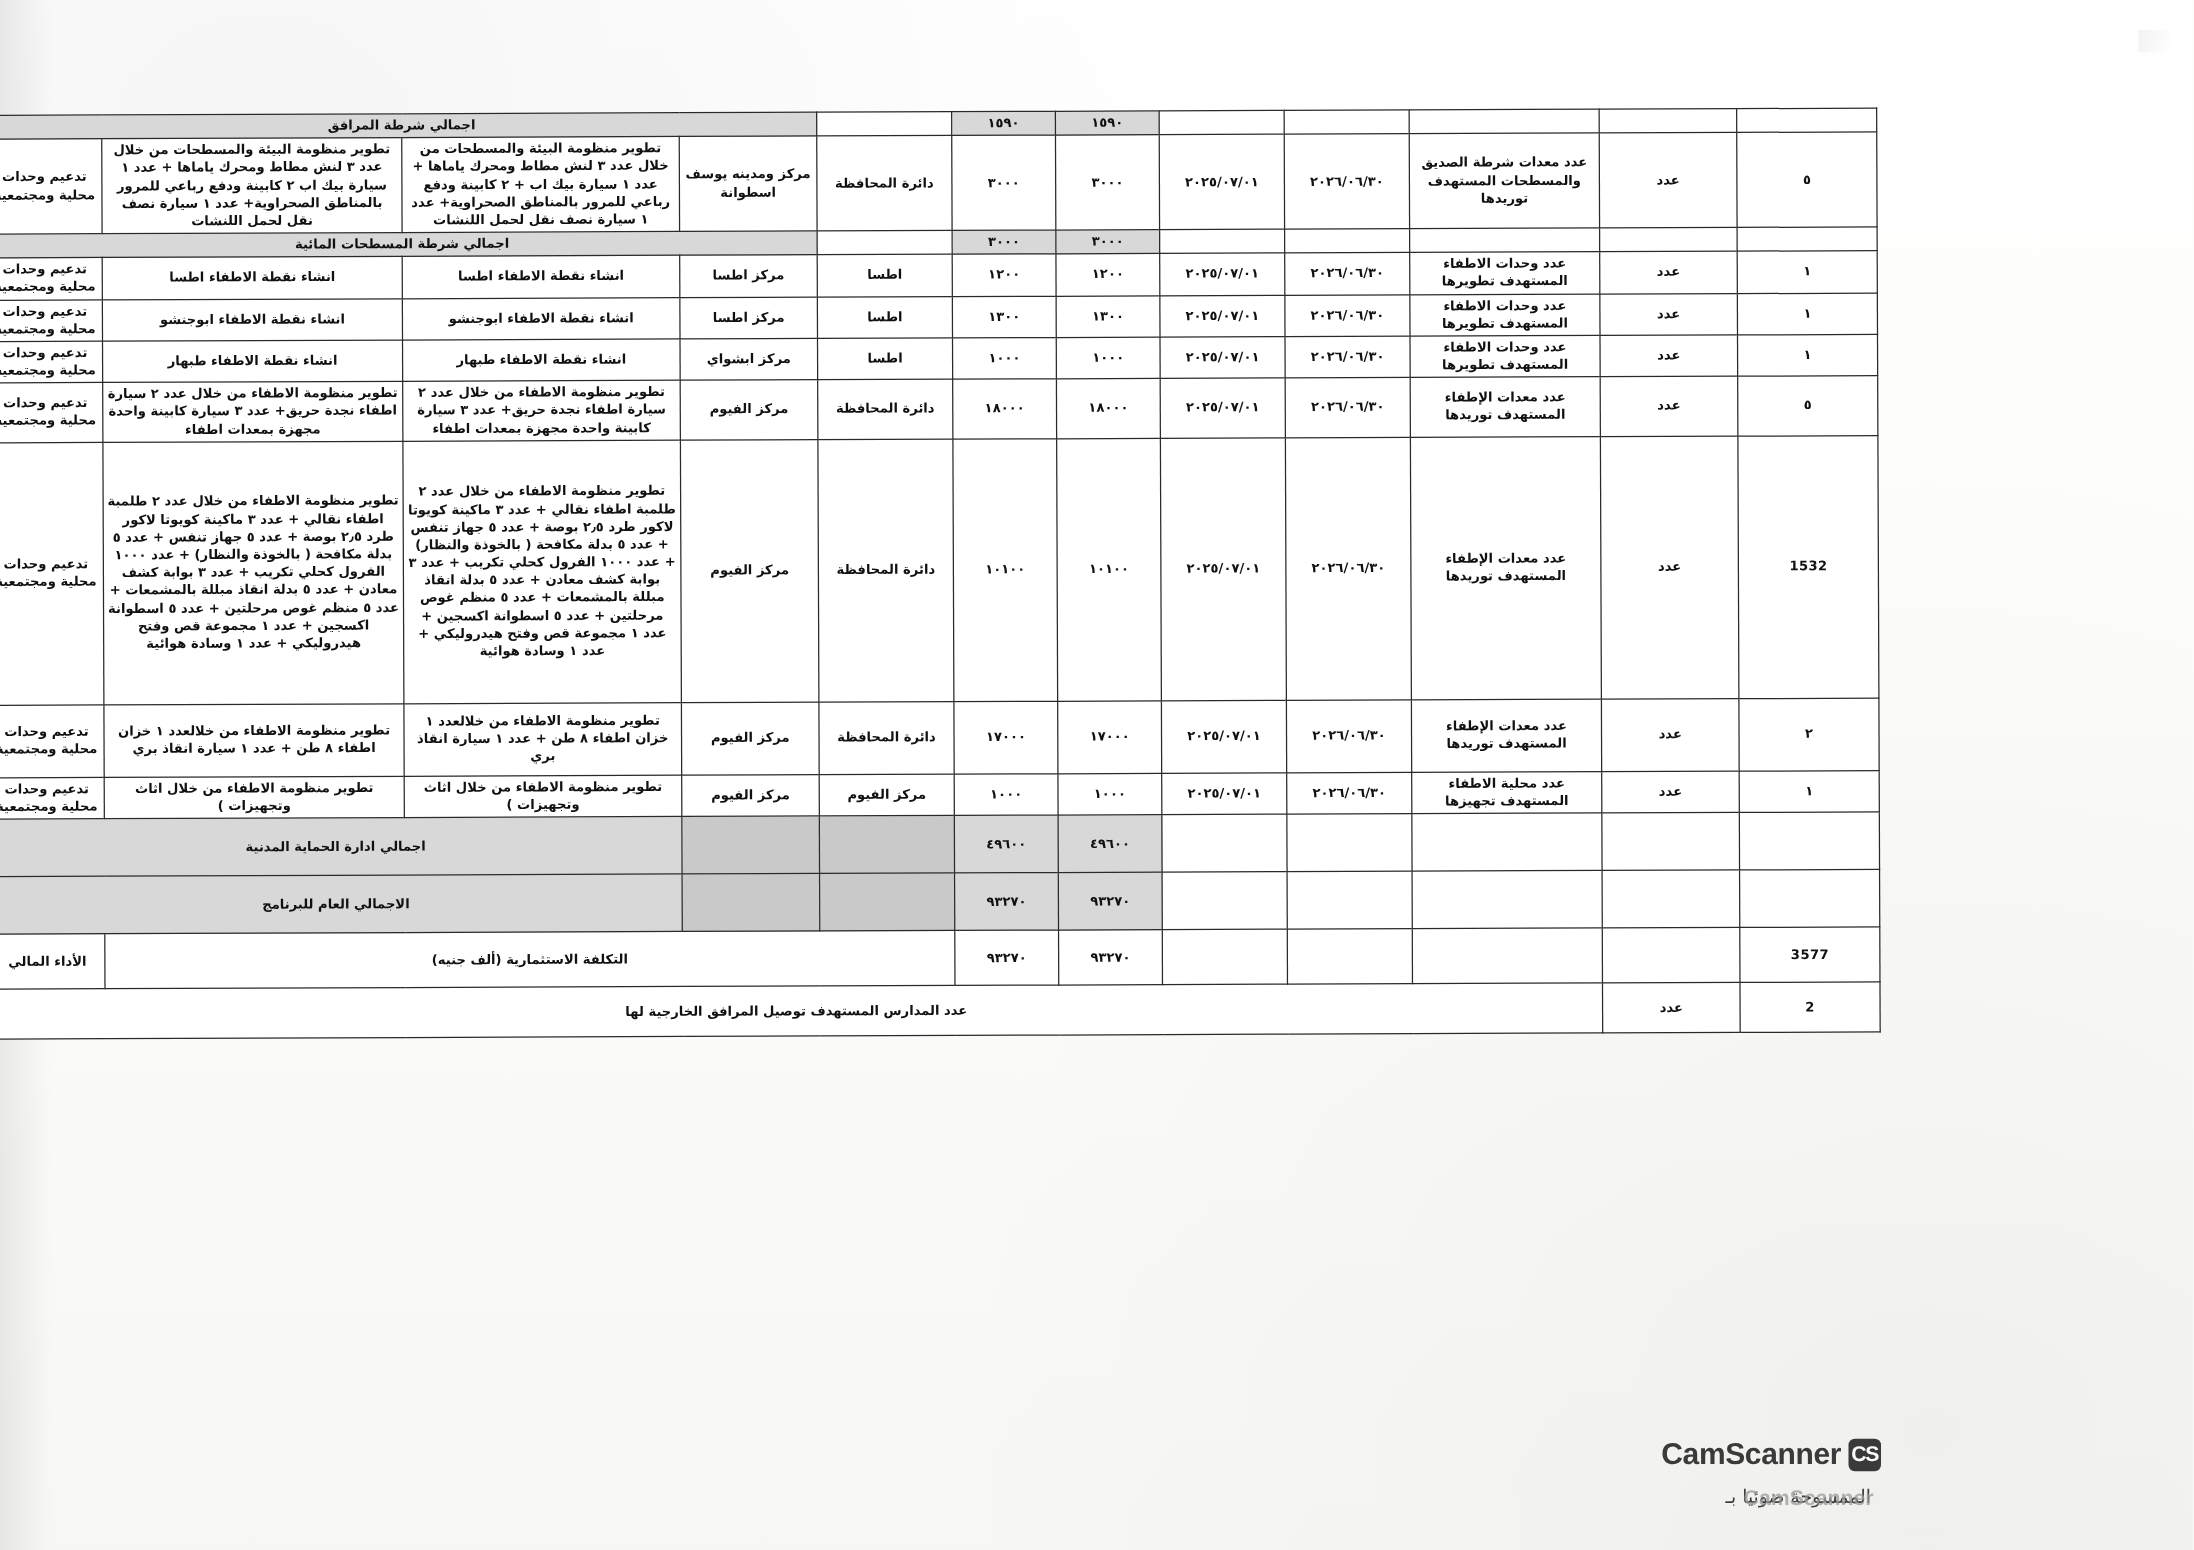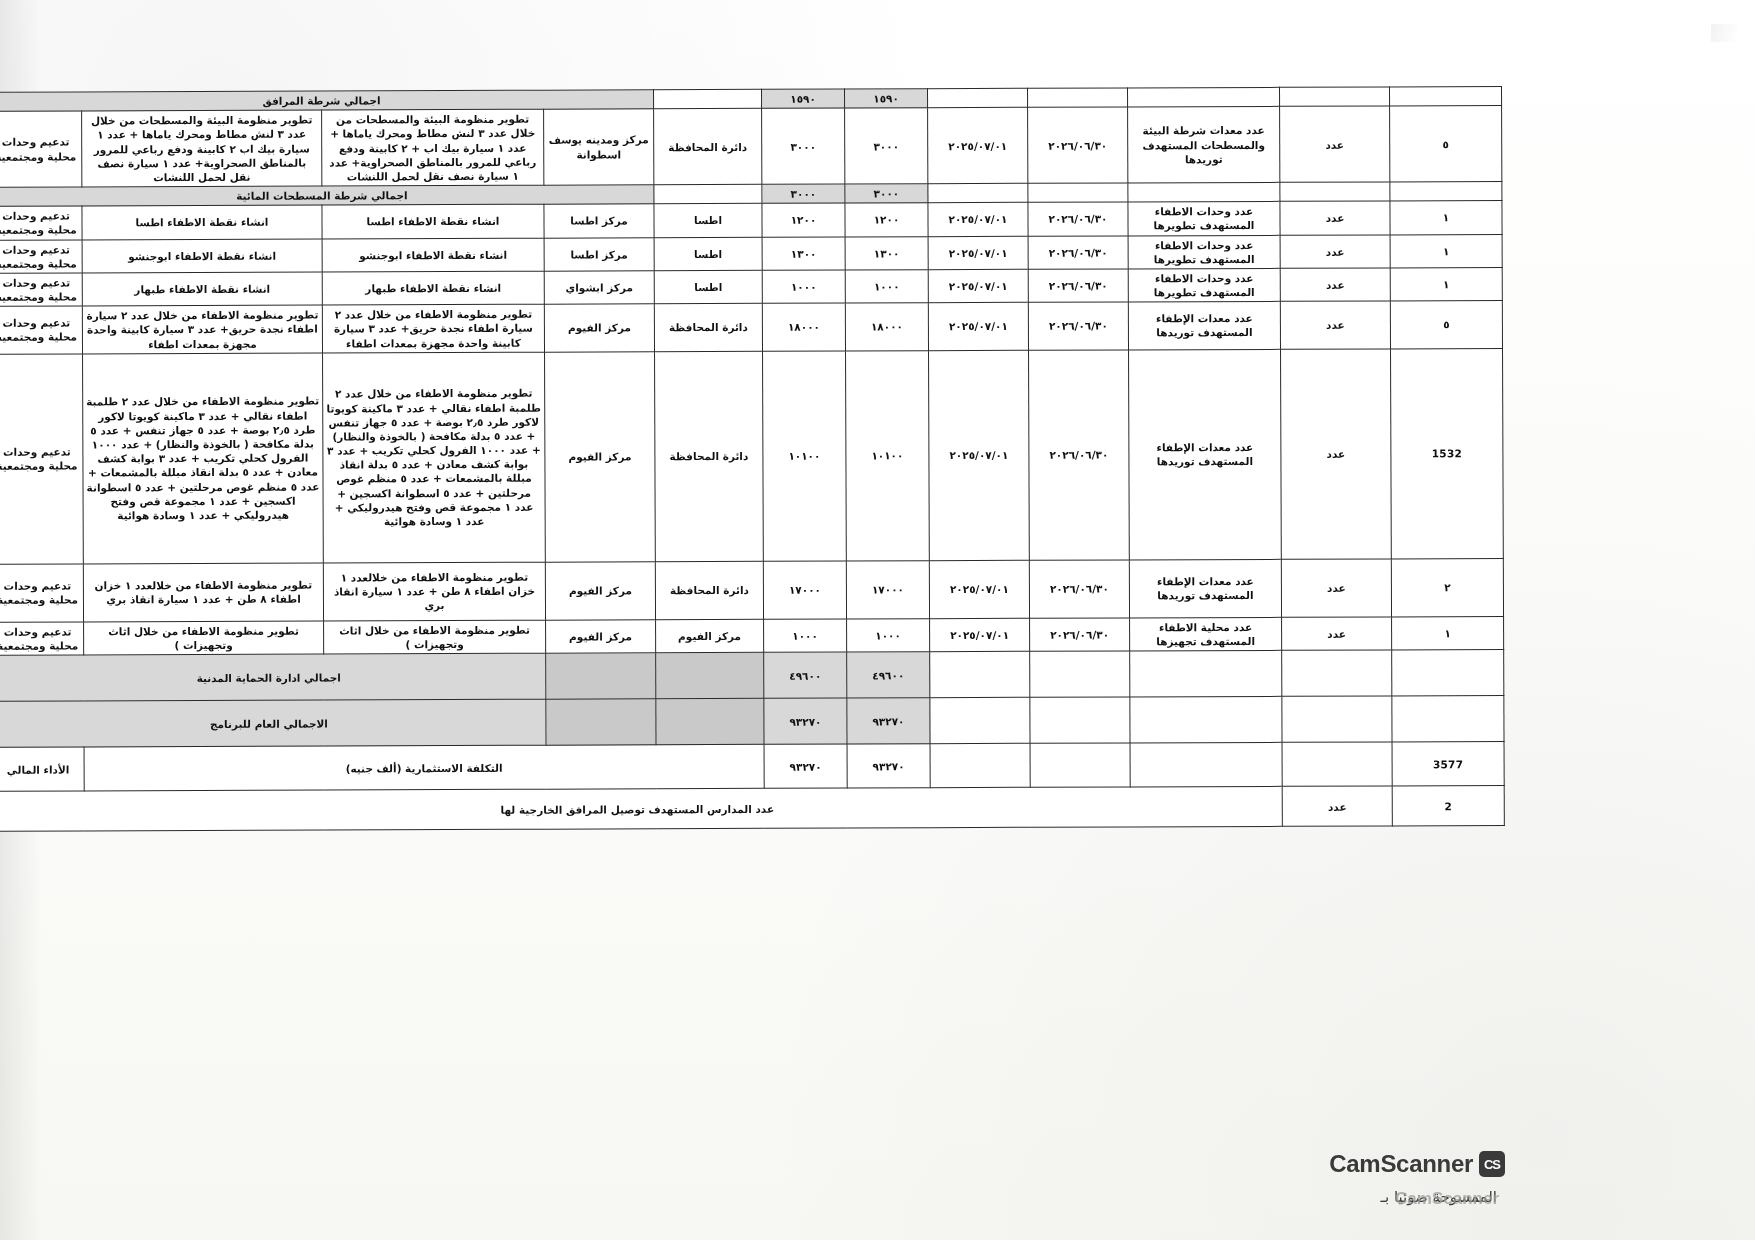--- a/index.html
+++ b/index.html
@@ -60,21 +60,21 @@
     right:250px;
     bottom:62px;
     display:flex;
     align-items:center;
     gap:6px;
     opacity:0.92;
   }
   .cs .logo{
     width:26px;height:26px;border-radius:5px;
     background:#2b2b2b;color:#fff;
-    font-size:13px;font-weight:bold;
+    font-size:17px;font-weight:bold;
     display:flex;align-items:center;justify-content:center;
     font-family:"Liberation Sans", sans-serif;
     letter-spacing:-1px;
   }
   .cs .txt{
     font-family:"Liberation Sans", sans-serif;
     font-size:24px;font-weight:bold;color:#2b2b2b;
     letter-spacing:-0.3px;
   }
   .cs2{
@@ -138,21 +138,21 @@
     <td class="blank"></td>
     <td class="shade num">١٥٩٠</td>
     <td class="shade num">١٥٩٠</td>
     <td class="blank"></td>
     <td class="shade sumlabel" colspan="4">اجمالي شرطة المرافق</td>
   </tr>
 
   <tr>
     <td class="num">٥</td>
     <td>عدد</td>
-    <td class="narrow">عدد معدات شرطة البيئة والمسطحات المستهدف توريدها</td>
+    <td class="narrow">عدد معدات شرطة الصديق والمسطحات المستهدف توريدها</td>
     <td class="num">٢٠٢٦/٠٦/٣٠</td>
     <td class="num">٢٠٢٥/٠٧/٠١</td>
     <td class="num">٣٠٠٠</td>
     <td class="num">٣٠٠٠</td>
     <td class="narrow">دائرة المحافظة</td>
     <td class="narrow">مركز ومدينه يوسف اسطوانة</td>
     <td class="desc">تطوير منظومة البيئة والمسطحات من خلال  عدد ٣ لنش مطاط ومحرك ياماها + عدد ١ سيارة بيك اب + ٢ كابينة ودفع رباعي للمرور بالمناطق الصحراوية+ عدد ١ سيارة نصف نقل لحمل اللنشات</td>
     <td class="desc">تطوير منظومة البيئة والمسطحات من خلال  عدد ٣ لنش مطاط ومحرك ياماها + عدد ١ سيارة بيك اب ٢ كابينة ودفع رباعي للمرور بالمناطق الصحراوية+ عدد ١ سيارة نصف نقل لحمل اللنشات</td>
     <td class="right-head">تدعيم وحدات محلية ومجتمعية</td>
   </tr>

